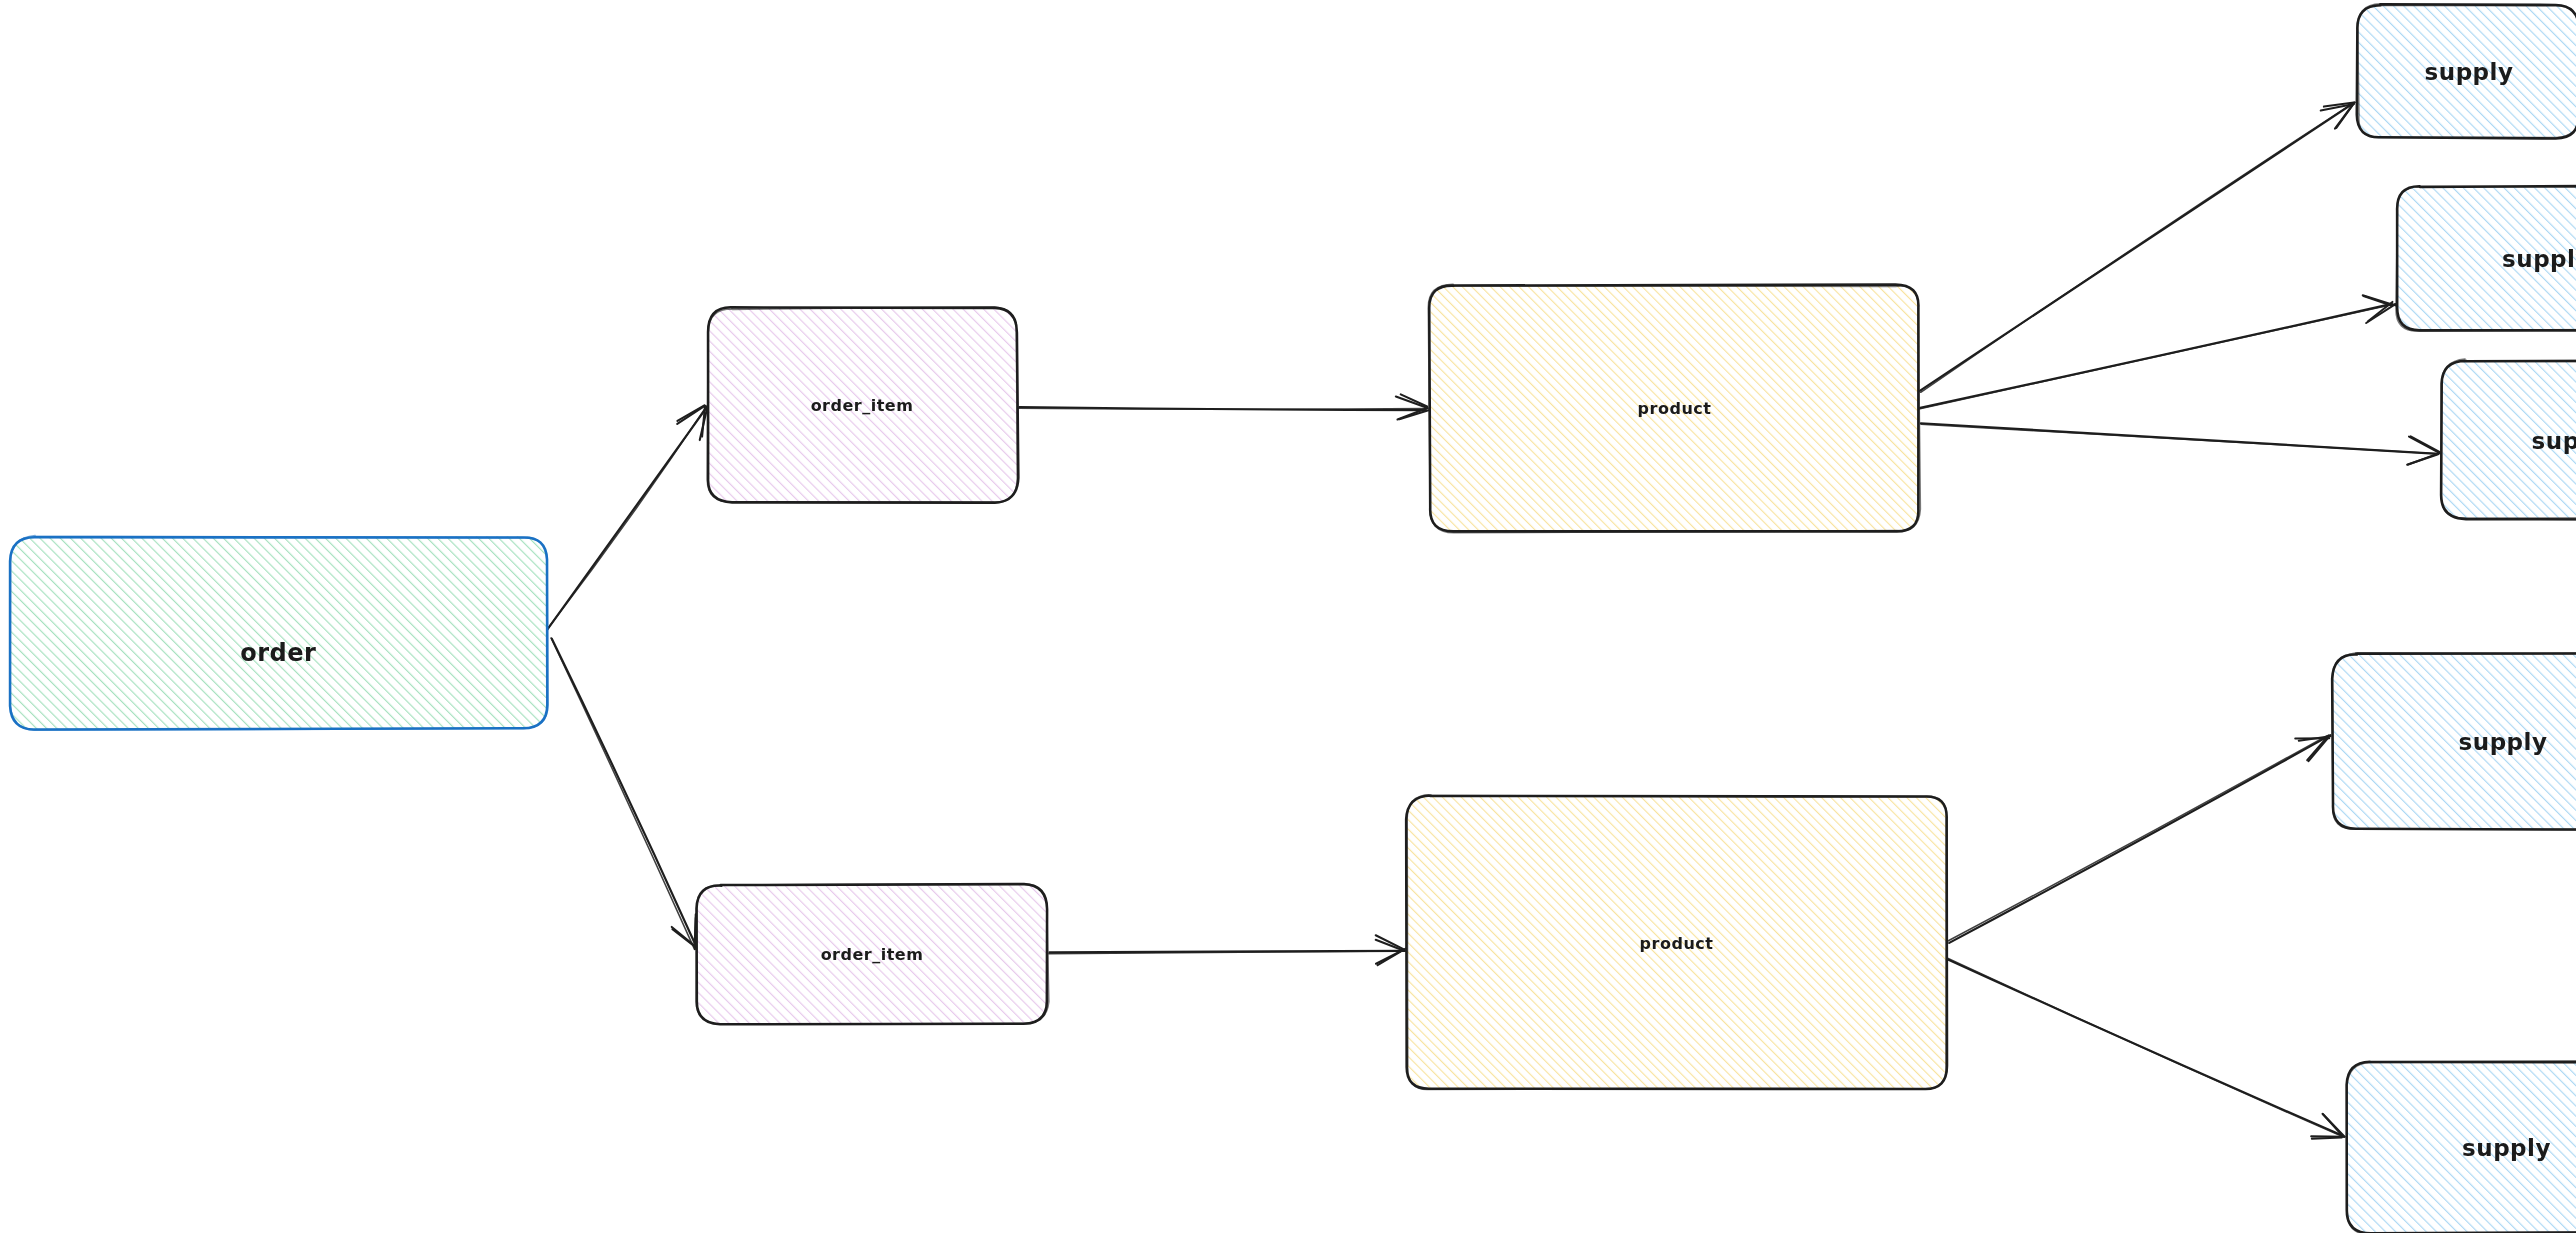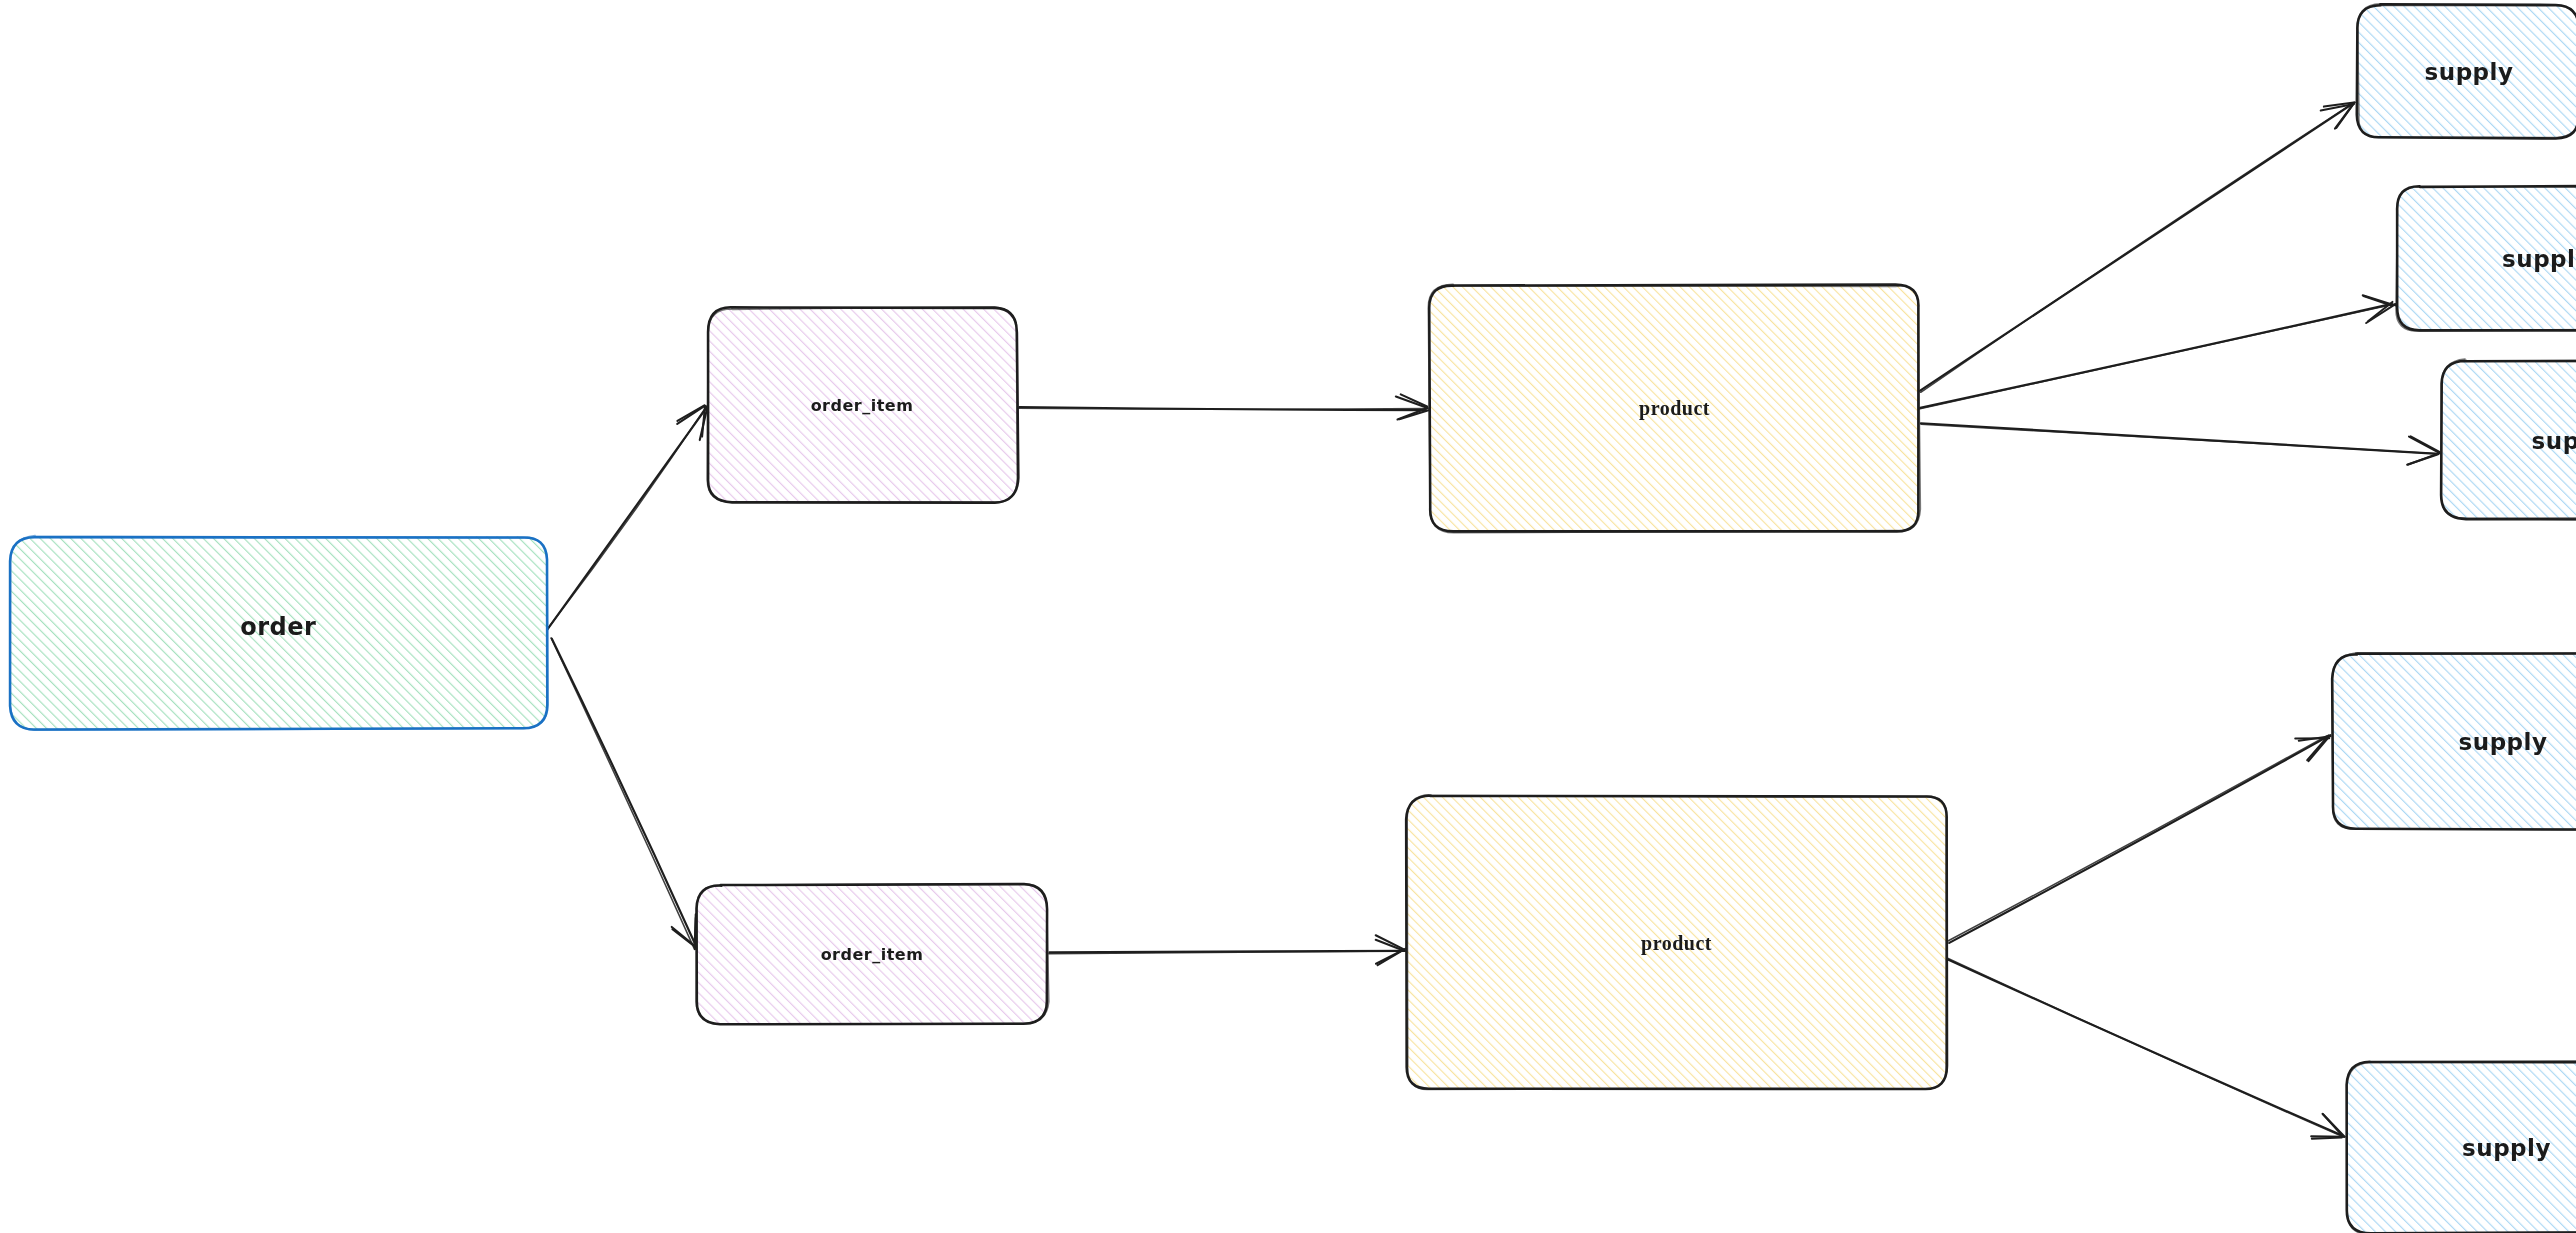--- a/index.html
+++ b/index.html
@@ -12,21 +12,21 @@
     font-family:"DejaVu Sans",sans-serif;
     font-size:24px;
     font-weight:600;
     color:#1b1b1b;
     letter-spacing:0.5px;
     pointer-events:none;
     white-space:nowrap;
   }
   .lbl-order{font-size:24px;}
   .lbl-order_item{font-size:16px;}
-  .lbl-product{font-size:20px;font-family:Liberation Serif, serif;}
+  .lbl-product{font-size:16px;}
   .lbl-supply{font-size:23px;}
 </style>
 </head>
 <body>
 
 <div id="stage">
   <svg id="canvas" viewBox="0 0 5240 2394" xmlns="http://www.w3.org/2000/svg">
     <defs>
       <pattern id="hatch-green" patternUnits="userSpaceOnUse" width="14" height="14" patternTransform="rotate(-45)">
         <line x1="0" y1="0" x2="0" y2="14" stroke="#6fcf97" stroke-width="4.5" opacity="0.62"></line>
@@ -173,21 +173,21 @@
         </g>
         <g>
           <path d="M 4600.23995366117 2062.368414998785 L 5129.439804745484 2062.622373486414 Q 5174.004983425236 2062.614740348707 5174.982602692201 2108.214253998461 L 5174.27752761863 2348.8220085868716 Q 5175.494518376186 2394.5829365738587 5129.805090428333 2395.0380246172836 L 4600.90773401312 2393.5132847789273 Q 4553.80601358414 2392.972242514497 4555.895837069534 2348.5895893105258 L 4556.134584427967 2107.0015522004114 Q 4554.713539576956 2061.6122166637388 4601.261464024271 2062.0507153516874" fill="#ffffff" stroke="none"></path>
           <path d="M 4600.899617863213 2062.3653431899684 L 5127.982724094476 2062.189156890562 Q 5175.518517495002 2060.8507448196647 5175.078757730722 2108.6560709008277 L 5174.910472298186 2347.6273340229072 Q 5174.760183907002 2394.887305642146 5128.610371590038 2393.705419350092 L 4600.079297065865 2393.9222025638082 Q 4554.364001751209 2394.3756675489135 4555.868003464708 2347.755555344073 L 4555.734647751756 2108.7729076394685 Q 4554.716672897765 2060.8917736053895 4601.988688350743 2062.8741360674026" fill="url(#hatch-blue)" stroke="none"></path>
           <path d="M 4602.675979377458 2061.9441993244664 L 5130.37109160571 2061.1624087815 Q 5175.0123677739 2063.314050246735 5175.768045188192 2107.499489927897 L 5175.490540839308 2349.2946799769506 Q 5176.571138908049 2393.71209597658 5129.282178259866 2392.4991744519675 L 4602.106740058822 2394.468591786487 Q 4555.104796696596 2394.14078035445 4555.334678746264 2349.182689382035 L 4555.042215824985 2106.3046216011535 Q 4556.575406074606 2062.2584130296755 4600.095898151815 2061.434706211665" fill="none" stroke="#1e1e1e" stroke-width="5" stroke-linecap="round" stroke-linejoin="round" opacity="1"></path>
           <path d="M 4602.482881166731 2062.4051773088077 L 5129.9448318500745 2064.7890518216363 Q 5172.993403626044 2061.7646257414317 5175.666019441497 2108.372327424759 L 5176.917710115908 2344.9659858704385 Q 5174.198356033488 2397.059723666245 5131.372024538728 2395.936648561962 L 4601.093167115791 2396.9161895780435 Q 4554.1381378184715 2397.1929962187974 4556.385061647643 2349.0826934834395 L 4555.837063600513 2108.5259063738054 Q 4558.022268679655 2062.888259889599 4602.193801881929 2063.1603790303507" fill="none" stroke="#1e1e1e" stroke-width="3.2" stroke-linecap="round" stroke-linejoin="round" opacity="0.6"></path>
         </g>
       </g>
   </svg>
   <div id="labels-layer">
-      <div class="node-label lbl-order" style="left: 10.3px; top: 511px; width: 536px; height: 232px; text-align: right;">order</div>
+      <div class="node-label lbl-order" style="left: 10.3px; top: 537px; width: 536px; height: 232px; text-align: right;">order</div>
       <div class="node-label lbl-order_item" style="left: 707px; top: 308px; width: 310px; height: 194px;">order_item</div>
       <div class="node-label lbl-order_item" style="left: 697px; top: 885px; width: 350px; height: 139px;">order_item</div>
       <div class="node-label lbl-product" style="left: 1430px; top: 285px; width: 489px; height: 247px;">product</div>
       <div class="node-label lbl-product" style="left: 1406px; top: 796px; width: 541px; height: 294px;">product</div>
       <div class="node-label lbl-supply" style="left: 2358px; top: 5.2px; width: 222px; height: 133px;">supply</div>
       <div class="node-label lbl-supply" style="left: 2397px; top: 187px; width: 299px; height: 144px;">supply</div>
       <div class="node-label lbl-supply" style="left: 2442px; top: 361px; width: 268px; height: 159px;">supply</div>
       <div class="node-label lbl-supply" style="left: 2333px; top: 654px; width: 340px; height: 175px;">supply</div>
       <div class="node-label lbl-supply" style="left: 2347px; top: 1062px; width: 319px; height: 171px;">supply</div>
     </div>

